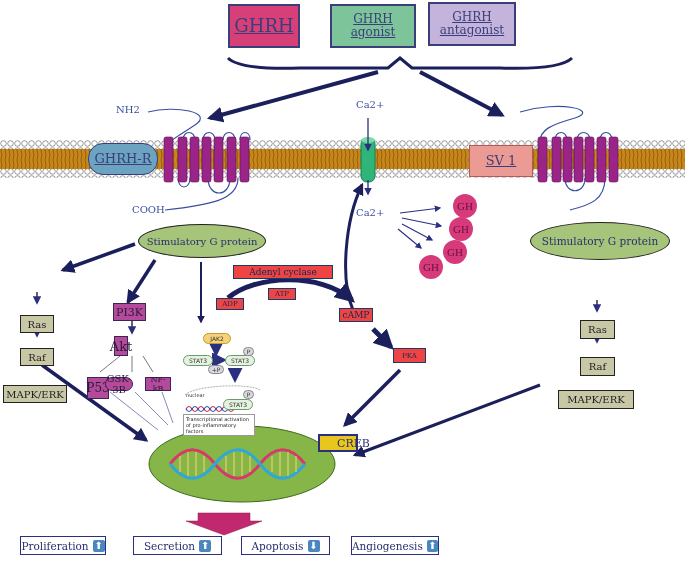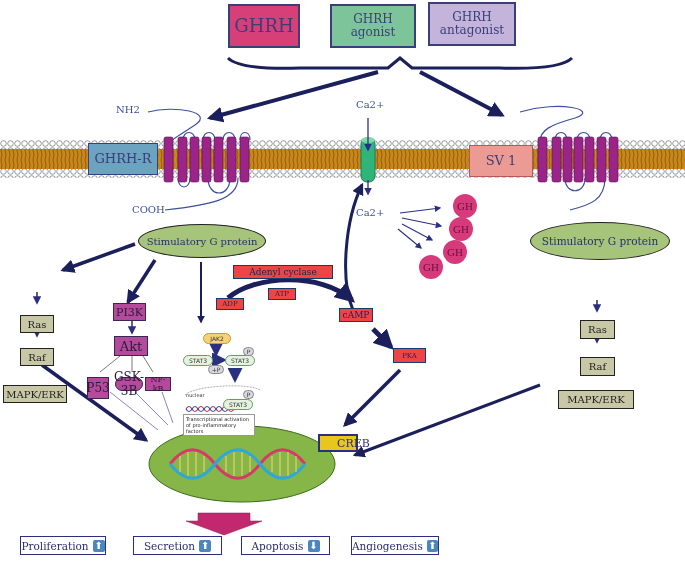--- a/index.html
+++ b/index.html
@@ -1,18 +1,18 @@
 <!DOCTYPE html>
 <html><head>
 <meta charset="utf-8">
 <style>
   html,body{margin:0;padding:0;background:#fff;}
   body{width:685px;height:570px;position:relative;overflow:hidden;font-family:"DejaVu Serif",serif;color:#2a2f6e;}
   .abs{position:absolute;box-sizing:border-box;}
-  .ligand{display:flex;align-items:center;justify-content:center;text-align:center;border:2px solid #3a3f7a;color:#3a3f7a;line-height:1.1;}
+  .ligand{display:flex;align-items:center;justify-content:center;text-align:center;border:2px solid #3a3f7a;color:#3a3f7a;line-height:1.1;text-decoration:underline;}
   .box{display:flex;align-items:center;justify-content:center;text-align:center;border:1.5px solid #222;font-size:10px;color:#222;}
   .kin{background:#c8c7a6;margin-top:44px;}
   .pi3k{background:#b44a9b;color:#2a1a3a;border-color:#3a2555;}
   .blue{background:#ef4444;color:#0d2a55;border-color:#1a3a6a;}
   .outcome{display:flex;align-items:center;justify-content:center;gap:4px;border:1.5px solid #2a2f80;background:#fff;font-size:10.5px;color:#2a2f6e;}
   .arrowicon{width:12px;height:12px;border-radius:2px;background:#4a86c0;display:inline-flex;align-items:center;justify-content:center;color:#fff;font-size:10px;font-family:"DejaVu Sans",sans-serif;line-height:1;}
   .gh{border-radius:50%;background:#d63a7a;color:#6a1040;display:flex;align-items:center;justify-content:center;font-size:11px;font-family:Liberation Serif, serif;}
   .oval{border-radius:50%;background:#a6c47a;border:1.5px solid #222;display:flex;align-items:center;justify-content:center;font-size:10px;color:#2a2f6e;}
   .pill{border-radius:9px;border:1px solid #6a9a6a;background:#e6f2e0;font-family:"DejaVu Sans",sans-serif;font-size:6px;color:#333;display:flex;align-items:center;justify-content:center;}
 </style>
@@ -175,21 +175,21 @@
   <span>GHRH</span>
   <span>agonist</span>
 </div>
 <div class="abs ligand" style="left:428px;top:2px;width:88px;height:44px;background:#c4b4db;font-size:12px;flex-direction:column;">
   <span>GHRH</span>
   <span>antagonist</span>
 </div>
 
 <div class="abs" style="left:116px;top:104px;font-size:10px;color:#3a4fa0;">NH2</div>
 <div class="abs" style="left:132px;top:204px;font-size:10px;color:#3a4fa0;">COOH</div>
-<div class="abs ligand" style="left:88px;top:143px;width:70px;height:32px;background:#6ba3c0;border-width:1px;font-size:13px;">
+<div class="abs ligand" style="left:88px;top:143px;width:70px;height:32px;background:#6ba3c0;border-width:1px;font-size:13px;border-radius:15px;">
   <span>GHRH-R</span>
 </div>
 <div class="abs ligand" style="left:469px;top:145px;width:64px;height:32px;background:#ec9a94;border:1px solid #b05a5a;font-size:13px;">
   <span>SV 1</span>
 </div>
 
 <div class="abs" style="left:356px;top:99px;font-size:10px;color:#3a4fa0;">Ca2+</div>
 <div class="abs" style="left:356px;top:207px;font-size:10px;color:#3a4fa0;">Ca2+</div>
 
 <div class="abs gh" style="left:453px;top:194px;width:24px;height:24px;">GH</div>
@@ -197,23 +197,23 @@
 <div class="abs gh" style="left:443px;top:240px;width:24px;height:24px;">GH</div>
 <div class="abs gh" style="left:419px;top:255px;width:24px;height:24px;">GH</div>
 
 <div class="abs oval" style="left:138px;top:224px;width:128px;height:34px;">Stimulatory G protein</div>
 
 <div class="abs box kin" style="left:20px;top:271px;width:34px;height:18px;">Ras</div>
 <div class="abs box kin" style="left:20px;top:304px;width:34px;height:18px;">Raf</div>
 <div class="abs box kin" style="left:3px;top:341px;width:64px;height:18px;">MAPK/ERK</div>
 
 <div class="abs box pi3k" style="left:113px;top:303px;width:33px;height:18px;font-size:11px;">PI3K</div>
-<div class="abs box pi3k" style="left:114px;top:336px;width:34px;height:20px;font-size:13px;">Akt</div>
+<div class="abs box pi3k" style="left:114px;top:336px;width:14px;height:20px;font-size:13px;">Akt</div>
 <div class="abs box pi3k" style="left:87px;top:377px;width:22px;height:22px;font-size:12px;">P53</div>
-<div class="abs box pi3k" style="left:115px;top:377px;width:28px;height:14px;font-size:12px;border-radius:7px;">GSK-3B</div>
+<div class="abs box pi3k" style="left:105px;top:377px;width:28px;height:14px;font-size:10px;border-radius:7px;">GSK-3B</div>
 <div class="abs box pi3k" style="left:145px;top:377px;width:26px;height:14px;font-size:8px;">NF-kB</div>
 
 <div class="abs pill" style="left:203px;top:333px;width:28px;height:11px;background:#f5d27a;border-color:#c49a2a;">JAK2</div>
 <div class="abs pill" style="left:183px;top:355px;width:30px;height:11px;">STAT3</div>
 <div class="abs pill" style="left:208px;top:365px;width:16px;height:9px;background:#d8d8e0;border-color:#888;">+P</div>
 <div class="abs pill" style="left:225px;top:355px;width:30px;height:11px;">STAT3</div>
 <div class="abs pill" style="left:243px;top:347px;width:11px;height:9px;background:#d8d8e0;border-color:#888;">P</div>
 <div class="abs" style="left:186px;top:392px;font-family:'DejaVu Sans',sans-serif;font-size:5px;color:#333;">nuclear</div>
 <div class="abs pill" style="left:243px;top:390px;width:11px;height:9px;background:#d8d8e0;border-color:#888;">P</div>
 <div class="abs pill" style="left:223px;top:399px;width:30px;height:11px;">STAT3</div>

